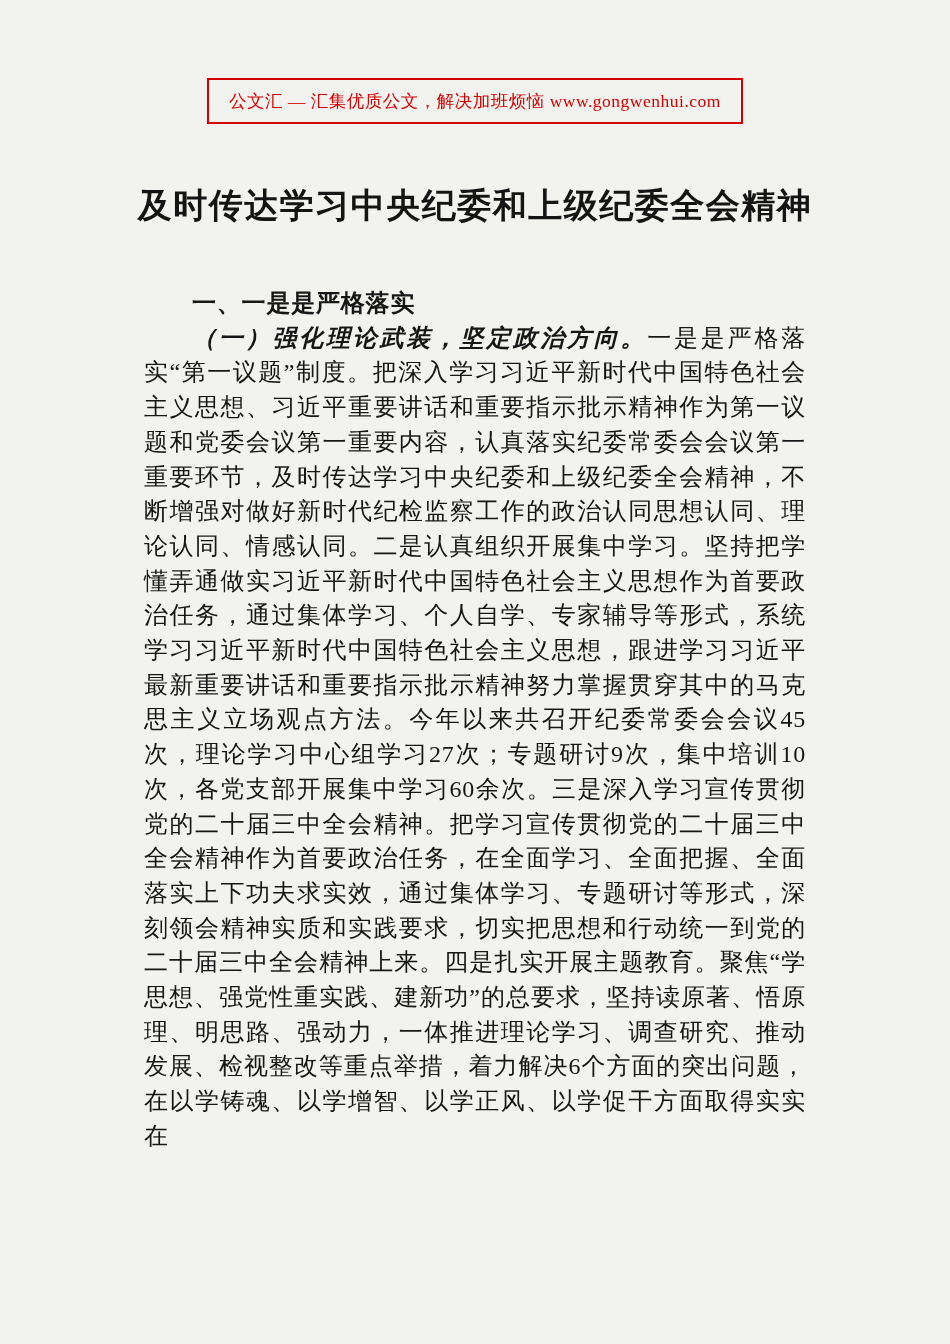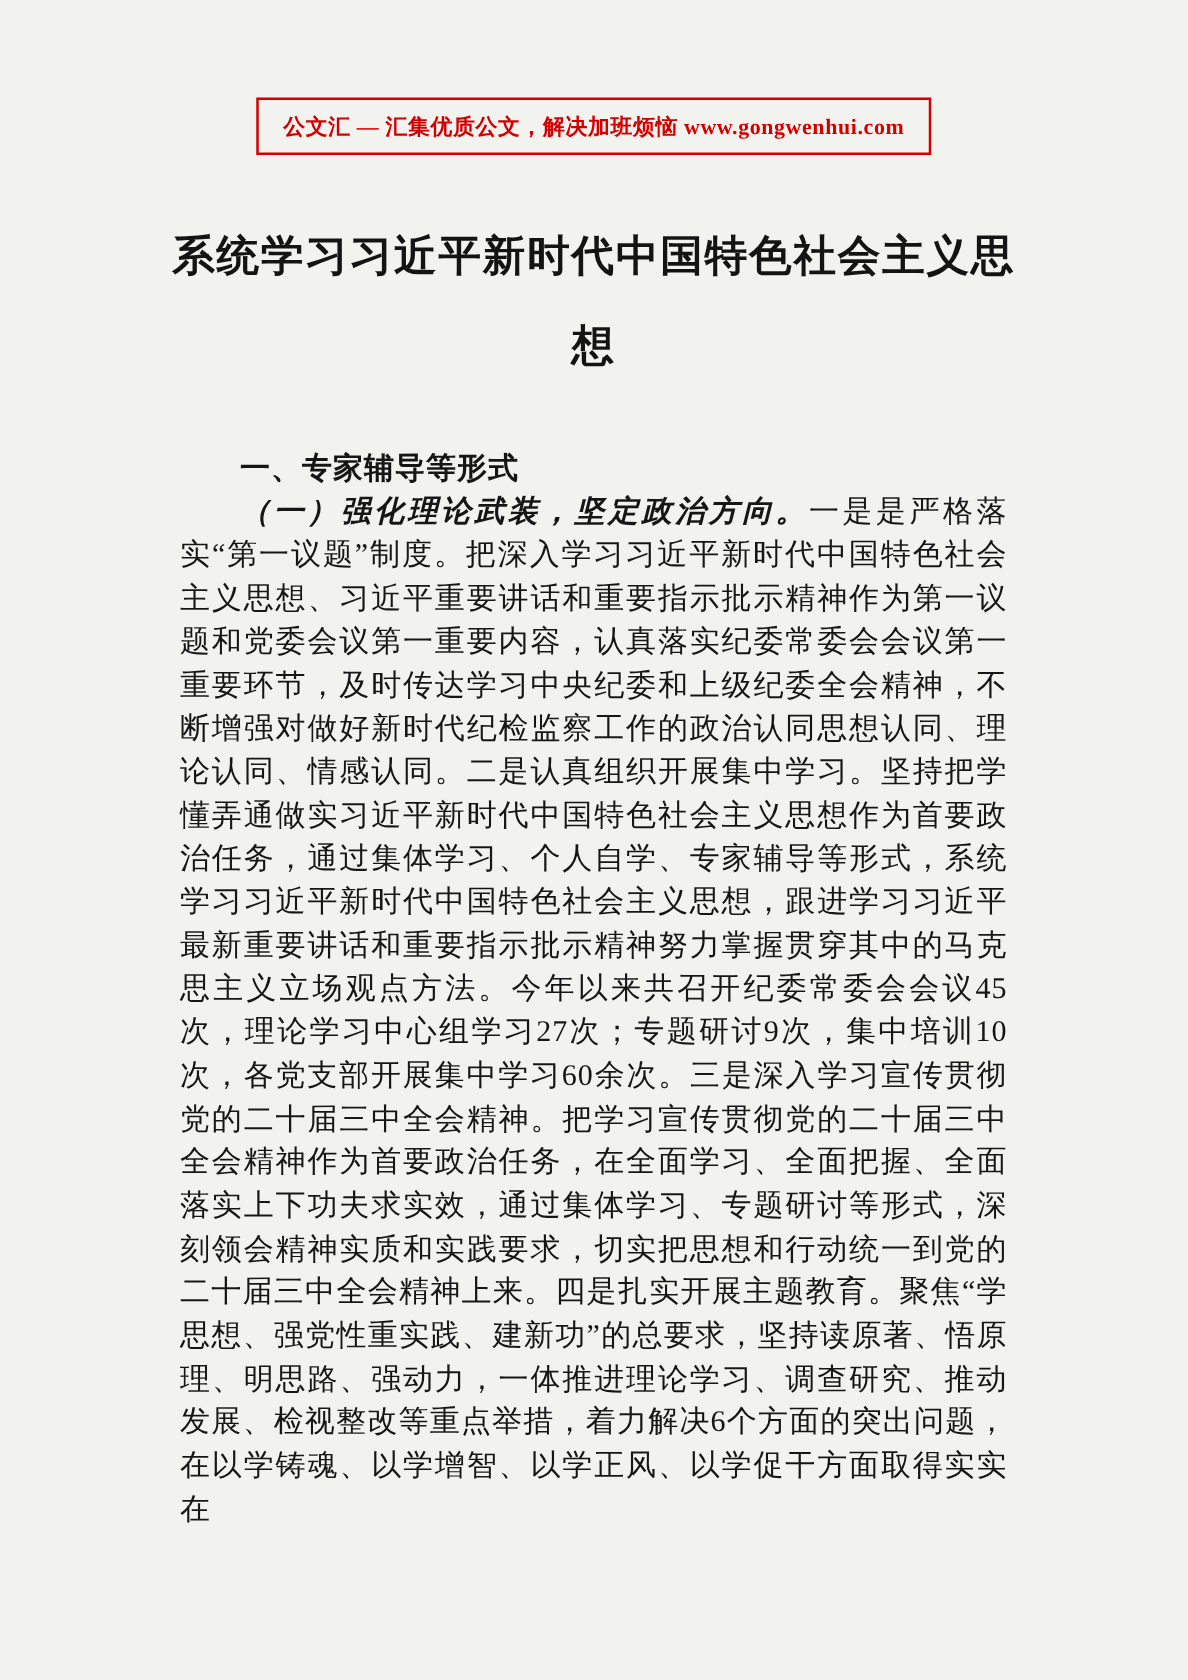--- a/index.html
+++ b/index.html
@@ -20,21 +20,21 @@
     position: relative;
   }
   .banner {
     margin: 78px auto 0 auto;
     width: -moz-fit-content;
     width: fit-content;
     border: 2px solid #d40000;
     padding: 9px 20px;
     color: #d40000;
     font-size: 17.5px;
-    font-weight: bold;
+    font-weight: normal;
     letter-spacing: 0.5px;
     white-space: nowrap;
   }
   .title {
     width: 680px;
     margin: 46px auto 0 auto;
     font-size: 34px;
     font-weight: bold;
     text-align: center;
     line-height: 72px;
@@ -66,20 +66,20 @@
 </style>
 </head>
 <body>
 
 <div class="page">
 
   <div class="banner">
     <span>公文汇 — 汇集优质公文，解决加班烦恼 www.gongwenhui.com</span>
   </div>
 
-  <h1 class="title">系统学习习近平新时代中国特色社会主义思想</h1>
+  <h1 class="title">及时传达学习中央纪委和上级纪委全会精神</h1>
 
   <div class="body-text">
-    <p class="section-heading">一、专家辅导等形式</p>
+    <p class="section-heading">一、一是是严格落实</p>
     <p class="para"><span class="lead">（一）强化理论武装，坚定政治方向。</span><span>一是是严格落实“第一议题”制度。把深入学习习近平新时代中国特色社会主义思想、习近平重要讲话和重要指示批示精神作为第一议题和党委会议第一重要内容，认真落实纪委常委会会议第一重要环节，及时传达学习中央纪委和上级纪委全会精神，不断增强对做好新时代纪检监察工作的政治认同思想认同、理论认同、情感认同。二是认真组织开展集中学习。坚持把学懂弄通做实习近平新时代中国特色社会主义思想作为首要政治任务，通过集体学习、个人自学、专家辅导等形式，系统学习习近平新时代中国特色社会主义思想，跟进学习习近平最新重要讲话和重要指示批示精神努力掌握贯穿其中的马克思主义立场观点方法。今年以来共召开纪委常委会会议45次，理论学习中心组学习27次；专题研讨9次，集中培训10次，各党支部开展集中学习60余次。三是深入学习宣传贯彻党的二十届三中全会精神。把学习宣传贯彻党的二十届三中全会精神作为首要政治任务，在全面学习、全面把握、全面落实上下功夫求实效，通过集体学习、专题研讨等形式，深刻领会精神实质和实践要求，切实把思想和行动统一到党的二十届三中全会精神上来。四是扎实开展主题教育。聚焦“学思想、强党性重实践、建新功”的总要求，坚持读原著、悟原理、明思路、强动力，一体推进理论学习、调查研究、推动发展、检视整改等重点举措，着力解决6个方面的突出问题，在以学铸魂、以学增智、以学正风、以学促干方面取得实实在</span></p>
   </div>
 
 </div>
 
 </body></html>

